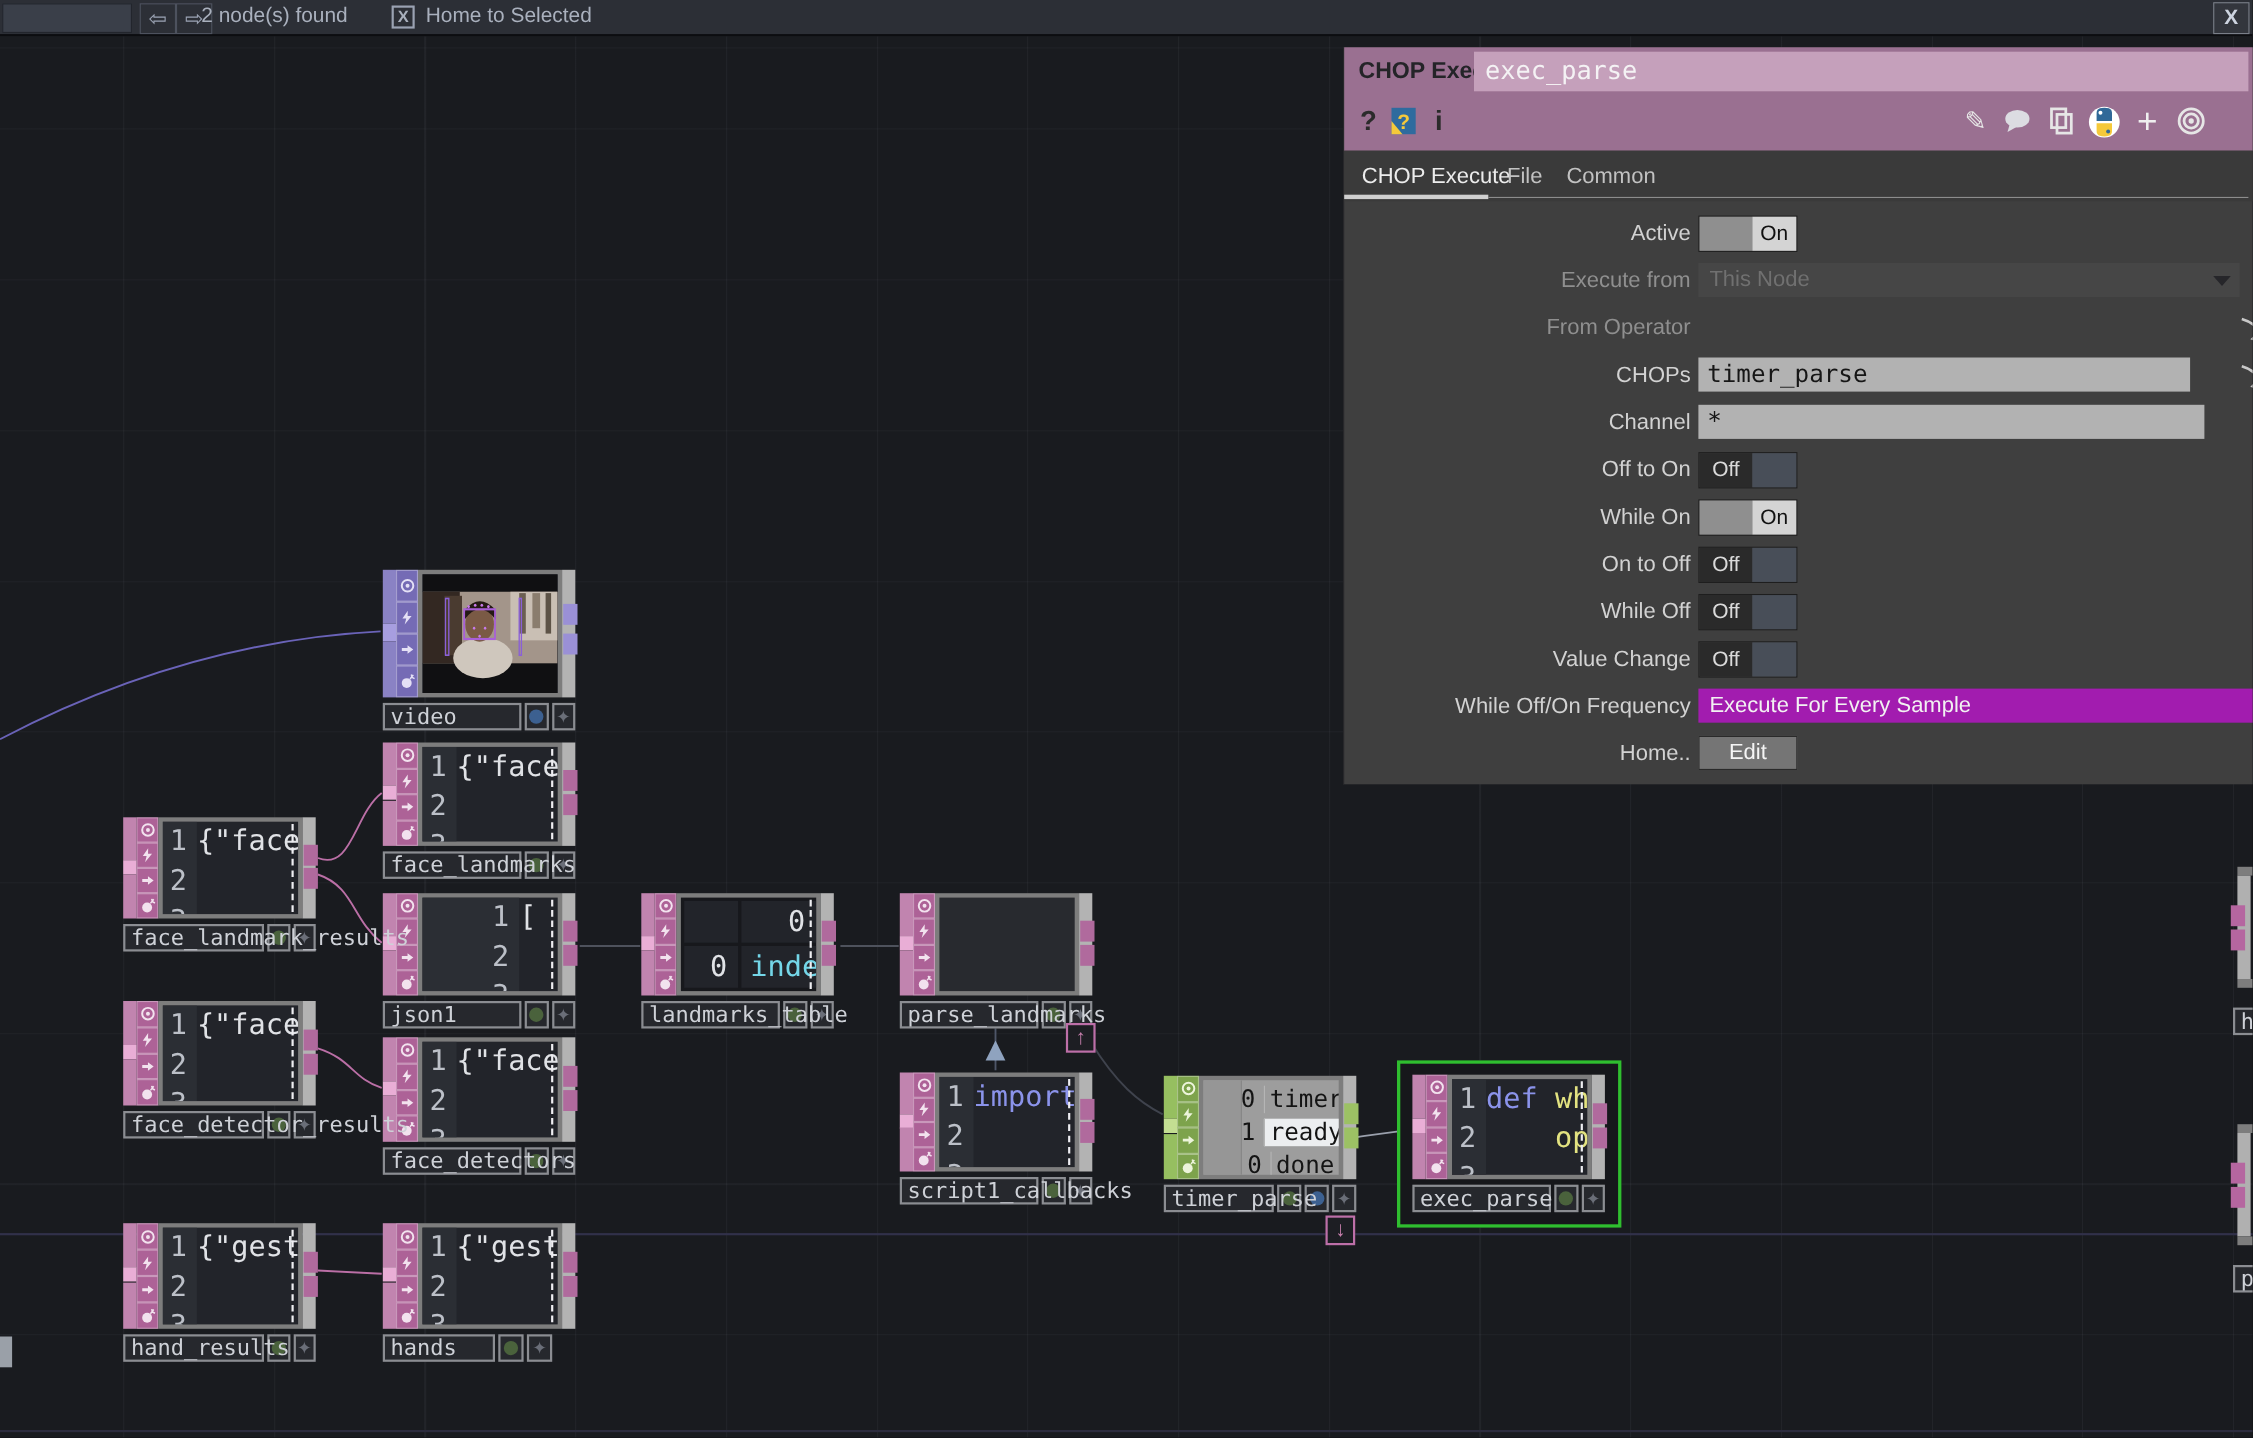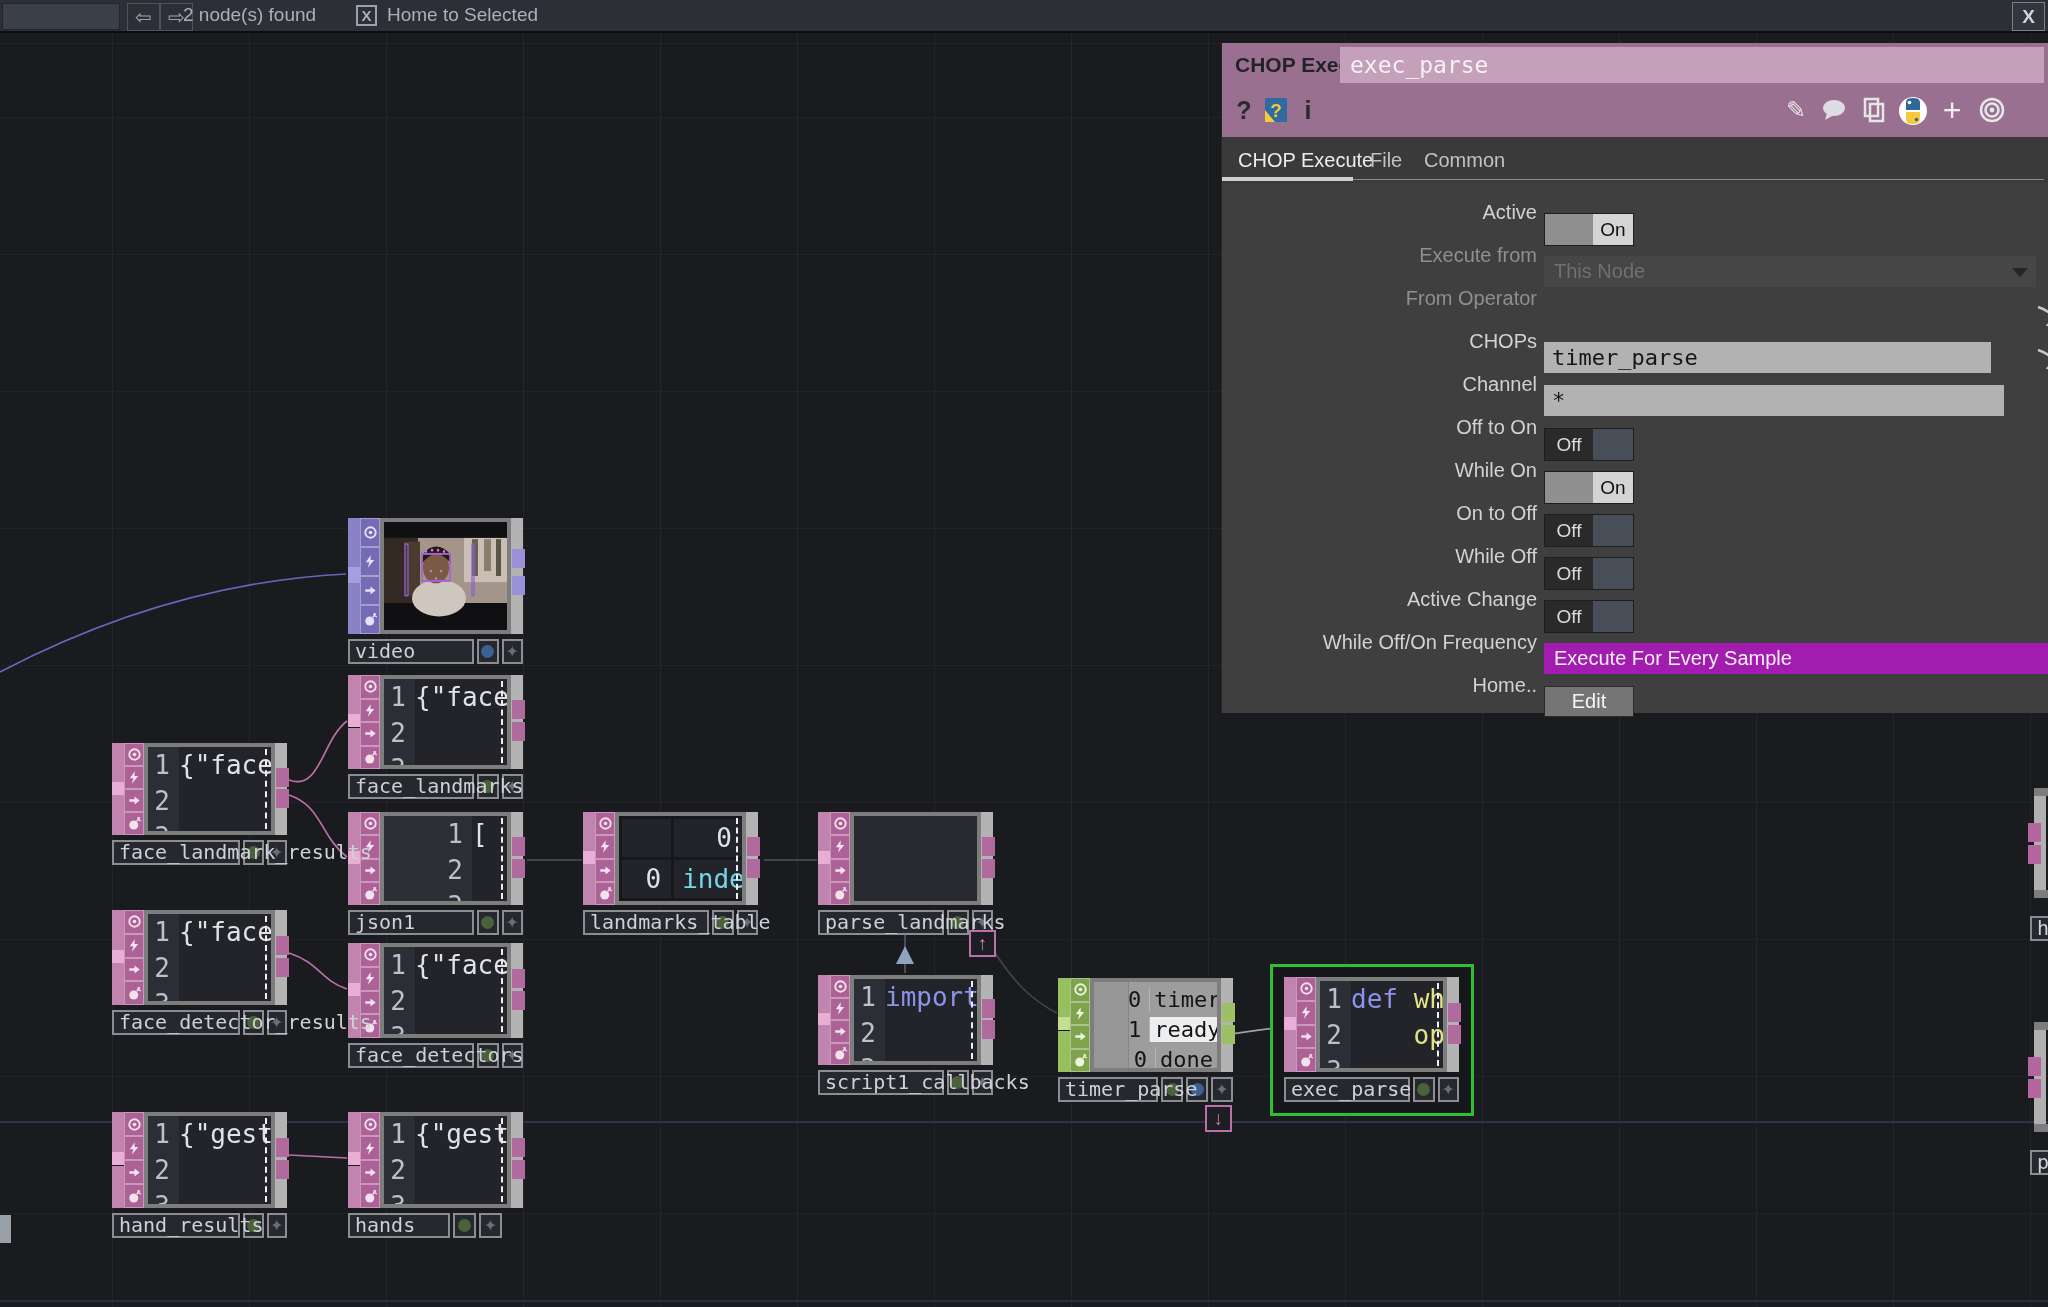--- a/index.html
+++ b/index.html
@@ -80,21 +80,21 @@
   .hicon{position:absolute;top:52px;display:flex;align-items:center;justify-content:center;}
   #p-tabs{position:absolute;left:0;top:94px;width:100%;height:46px;background:#3a3a3a;}
   .ptab{position:absolute;top:12px;font-size:20px;color:#c2c2c2;}
   .ptab.active{color:#ececec;}
   #tab-underline-a{position:absolute;left:0;top:40px;width:131px;height:4px;background:#cfcfcf;}
   #tab-underline-b{position:absolute;left:131px;top:42px;right:5px;height:1px;background:#8c8c8c;}
   #p-rows{position:absolute;left:0;top:150px;width:100%;}
   .prow{position:relative;height:43px;}
   .plabel{position:absolute;right:512px;top:8px;font-size:20px;color:#d2d2d2;white-space:nowrap;}
   .plabel.dis{color:#8f8f8f;}
-  .pctl{position:absolute;left:322px;top:20px;height:33px;}
+  .pctl{position:absolute;left:322px;top:3px;height:33px;}
   .toggle{display:flex;width:90px;height:33px;border:1px solid #1e1e1e;box-sizing:border-box;font-size:19px;}
   .toggle .ta{flex:1.2;display:flex;align-items:center;justify-content:center;}
   .toggle .tb{flex:1;display:flex;align-items:center;justify-content:center;}
   .tog-on .ta{background:#8f8f8f;} .tog-on .tb{background:#d4d4d4;color:#111;}
   .tog-off .ta{background:#2a2a2a;color:#dadada;} .tog-off .tb{background:#484e58;}
   .psel{position:relative;height:31px;font-size:20px;line-height:31px;padding-left:10px;box-sizing:border-box;}
   .psel .caret{position:absolute;right:8px;top:12px;width:0;height:0;border-left:8px solid transparent;border-right:8px solid transparent;border-top:9px solid #26262a;}
   .pfield{height:31px;background:#b2b2b2;color:#161616;font-family:"DejaVu Sans Mono",monospace;font-size:22px;line-height:31px;padding-left:8px;box-sizing:border-box;}
   .opicon{position:absolute;top:3px;}
   .pbutton{width:90px;height:31px;background:#757575;border:1px solid #2a2a2a;color:#f5f5f5;font-size:20px;
@@ -1007,21 +1007,21 @@
         <div class="prow">
           <div class="plabel">While Off</div>
           <div class="pctl">
             <div class="toggle tog-off">
               <div class="ta">Off</div>
               <div class="tb"></div>
             </div>
           </div>
         </div>
         <div class="prow">
-          <div class="plabel">Active Change</div>
+          <div class="plabel">Value Change</div>
           <div class="pctl">
             <div class="toggle tog-off">
               <div class="ta">Off</div>
               <div class="tb"></div>
             </div>
           </div>
         </div>
         <div class="prow">
           <div class="plabel">While Off/On Frequency</div>
           <div class="pctl">

